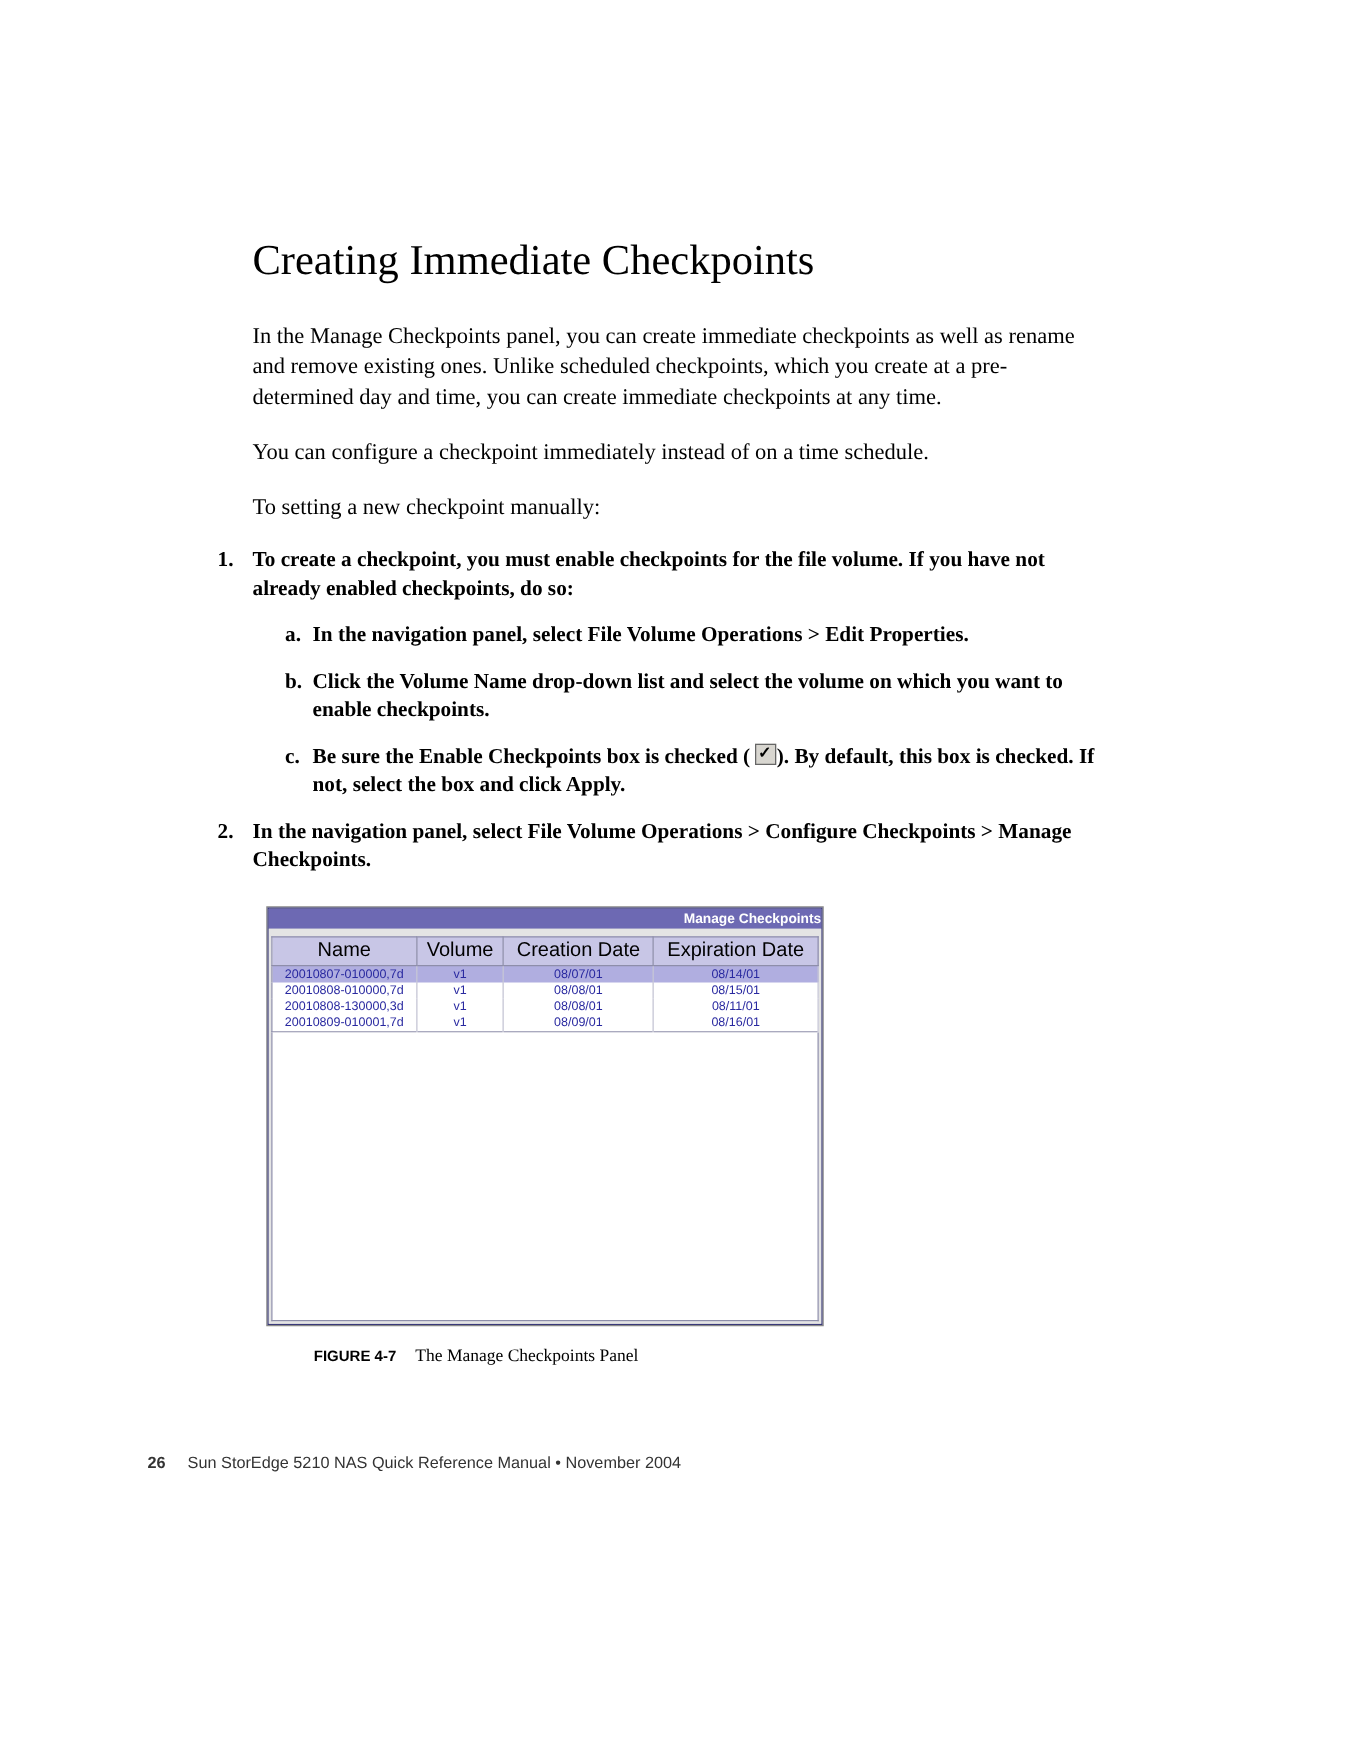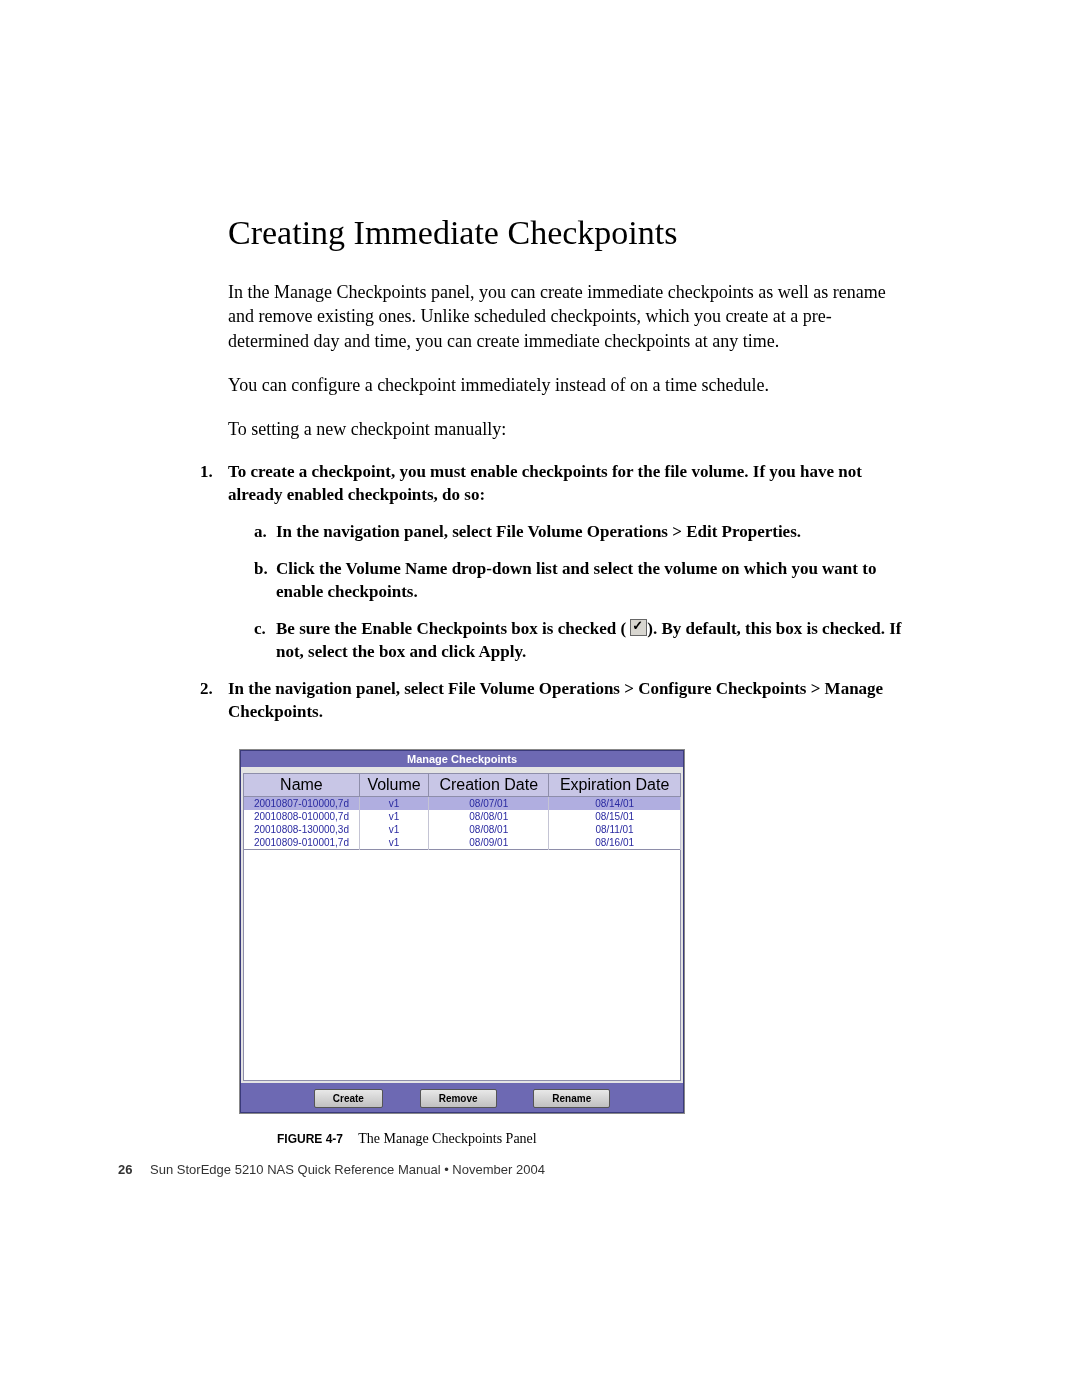--- a/index.html
+++ b/index.html
@@ -7,24 +7,23 @@
     background: #ffffff;
     font-family: Georgia, 'Times New Roman', serif;
     color: #000;
     width: 1080px;
     height: 1397px;
     position: relative;
     font-size: 17px;
   }
   .page {
     position: absolute;
-    left: 228px;
+    left: 202px;
     top: 190px;
     width: 680px;
-    margin-top: 24px;
   }
   .h1 {
     font-family: Georgia, serif;
     font-size: 34px;
     font-weight: normal;
     margin-bottom: 28px;
   }
   .para {
     font-size: 18px;
     line-height: 1.35;
@@ -97,21 +96,21 @@
     font-family: Arial, sans-serif;
   }
   .panel {
     border: 1px solid #3a3a7a;
     background: #dcdcdc;
     box-shadow: 0 0 0 1px #888;
   }
   .panel-title {
     background: #6d69b3;
     color: #fff;
-    text-align: center;
+    text-align: right;
     font-size: 11px;
     font-weight: bold;
     padding: 2px 0;
   }
   .panel-body {
     background: #e4e4e4;
     padding: 6px 2px 2px 2px;
   }
   .cp-table {
     width: 100%;
@@ -263,25 +262,20 @@
             <tr>
               <td>20010809-010001,7d</td>
               <td>v1</td>
               <td>08/09/01</td>
               <td>08/16/01</td>
             </tr>
           </tbody>
         </table>
         <div class="cp-spacer"></div>
       </div>
-      <div class="panel-footer">
-        <span class="panel-btn">Create</span>
-        <span class="panel-btn">Remove</span>
-        <span class="panel-btn">Rename</span>
-      </div>
     </div>
   </div>
 
   <div class="caption">
     <span class="caption-label">FIGURE 4-7</span>
     <span>The Manage Checkpoints Panel</span>
   </div>
 </div>
 
 <div class="footer">

